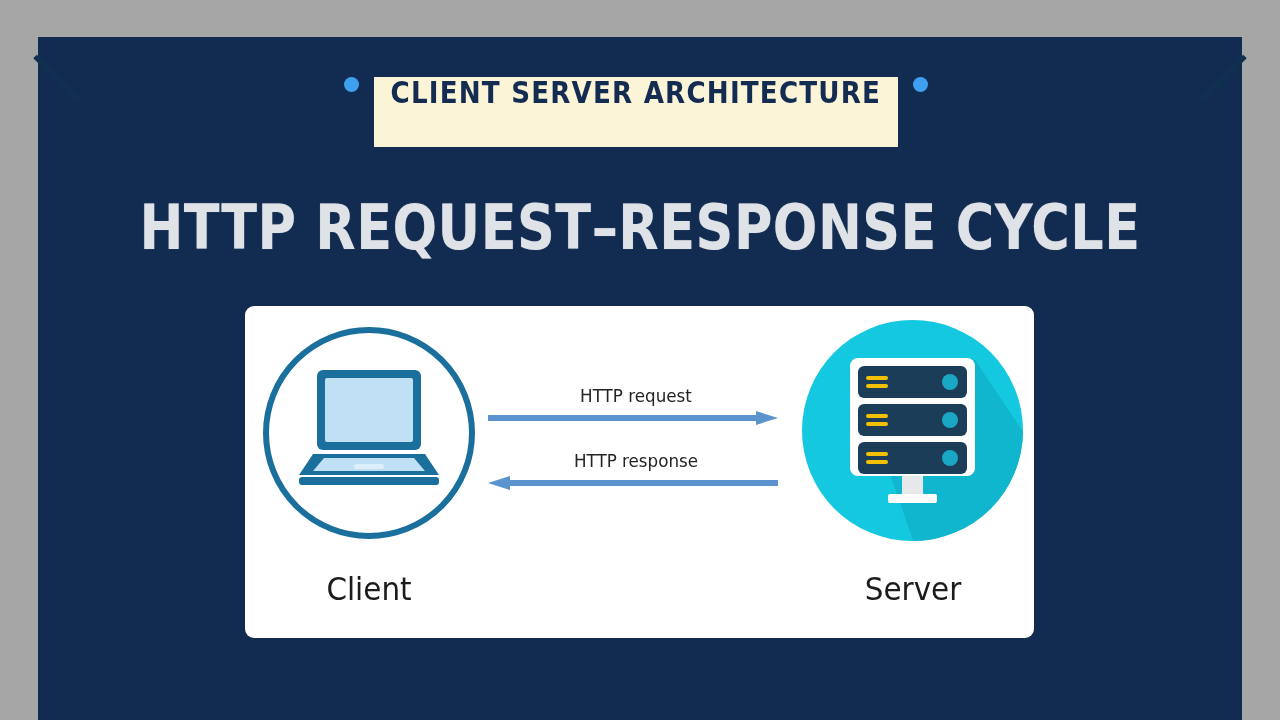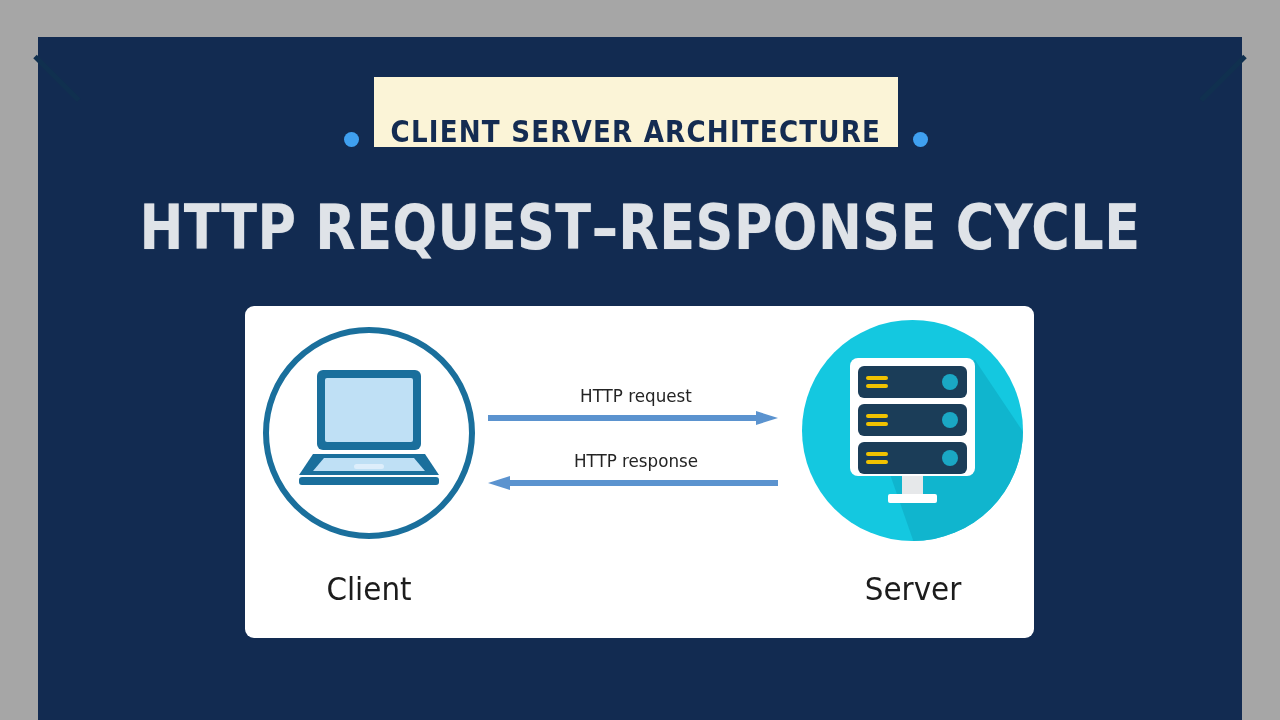--- a/index.html
+++ b/index.html
@@ -53,21 +53,21 @@
 
   
   #banner {
     position: absolute;
     left: 374px;
     top: 77px;
     width: 524px;
     height: 70px;
     background: #fbf4d7;
     display: flex;
-    align-items: flex-end;
+    align-items: flex-start;
     justify-content: center;
     gap: 24px;
     box-sizing: border-box;
   }
   .banner-dot {
     width: 15px;
     height: 15px;
     border-radius: 50%;
     background: #3fa0f0;
     flex: 0 0 auto;

